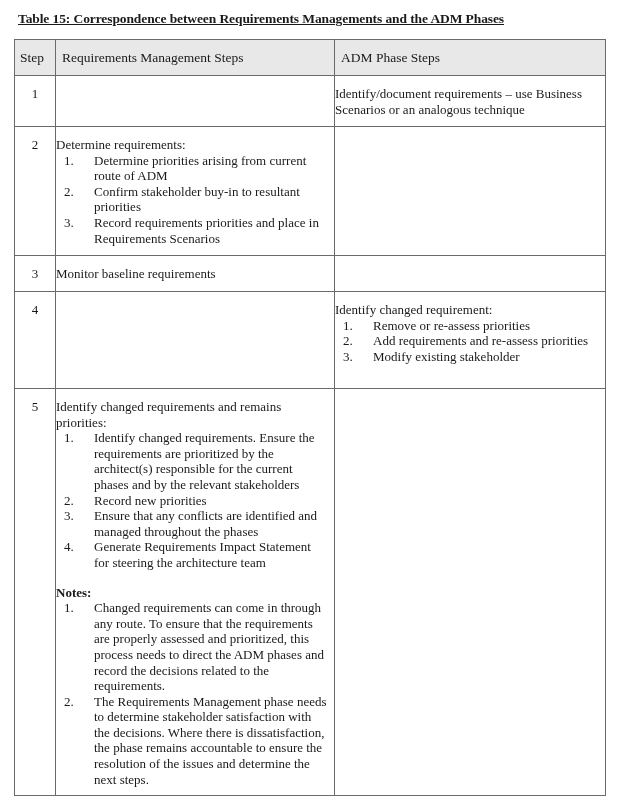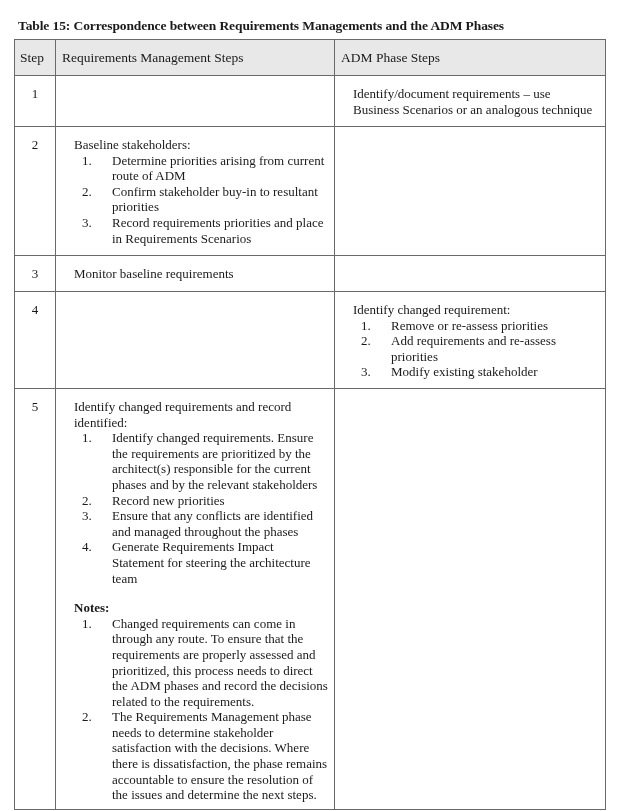--- a/index.html
+++ b/index.html
@@ -1,25 +1,25 @@
 <!DOCTYPE html>
 <html><head>
 <meta charset="utf-8">
 <style>
   html, body { margin: 0; padding: 0; background: #ffffff; }
   body { width: 624px; height: 811px; position: relative; overflow: hidden;
          font-family: "Liberation Serif", serif; color: #1a1a1a; font-size: 13px; line-height: 15.6px; }
-  .caption { position: absolute; left: 18px; top: 18px; font-weight: bold; font-size: 13.5px; letter-spacing: -0.1px; }
+  .caption { position: absolute; left: 18px; top: 11px; font-weight: bold; font-size: 13.5px; letter-spacing: -0.1px; text-decoration: underline; }
   table { position: absolute; left: 14px; top: 39px; border-collapse: collapse; table-layout: fixed; width: 591px; }
   td, th { border: 1.5px solid #6a6a6a; vertical-align: top; padding: 0; }
   col.c1 { width: 41px; } col.c2 { width: 279px; } col.c3 { width: 271px; }
   th { background: #e8e8e8; text-align: left; font-weight: normal; height: 35px; vertical-align: middle; padding-left: 6px; font-size: 13.5px; }
   th.step-h { padding-left: 5px; }
   td.step { text-align: center; padding-top: 10px; }
-  td.cell { padding: 10px 6px 6px 18px; }
+  td.cell { padding: 10px 6px 6px 0; }
   ol { margin: 0; padding: 0; list-style: none; }
   ol li { display: flex; }
   ol li .num { width: 38px; flex: none; text-align: left; padding-left: 8px; box-sizing: border-box; }
   ol li .txt { flex: 1; }
   .notes-label { font-weight: bold; margin-top: 14px; }
 </style>
 </head>
 <body>
 
 <div class="caption">Table 15: Correspondence between Requirements Managements and the ADM Phases</div>
@@ -43,21 +43,21 @@
       <td class="step">1</td>
       <td class="cell"></td>
       <td class="cell">
         <div>Identify/document requirements – use Business Scenarios or an analogous technique</div>
       </td>
     </tr>
 
     <tr style="height:129px">
       <td class="step">2</td>
       <td class="cell">
-        <div>Baseline stakeholders:</div>
+        <div>Determine requirements:</div>
         <ol>
           <li>
               <span class="num">1.</span>
               <span class="txt">Determine priorities arising from current route of ADM</span>
             </li>
           <li>
               <span class="num">2.</span>
               <span class="txt">Confirm stakeholder buy-in to resultant priorities</span>
             </li>
           <li>
@@ -95,21 +95,21 @@
               <span class="num">3.</span>
               <span class="txt">Modify existing stakeholder</span>
             </li>
         </ol>
       </td>
     </tr>
 
     <tr style="height:407px">
       <td class="step">5</td>
       <td class="cell">
-        <div>Identify changed requirements and record identified:</div>
+        <div>Identify changed requirements and remains priorities:</div>
         <ol>
           <li>
               <span class="num">1.</span>
               <span class="txt">Identify changed requirements. Ensure the requirements are prioritized by the architect(s) responsible for the current phases and by the relevant stakeholders</span>
             </li>
           <li>
               <span class="num">2.</span>
               <span class="txt">Record new priorities</span>
             </li>
           <li>

